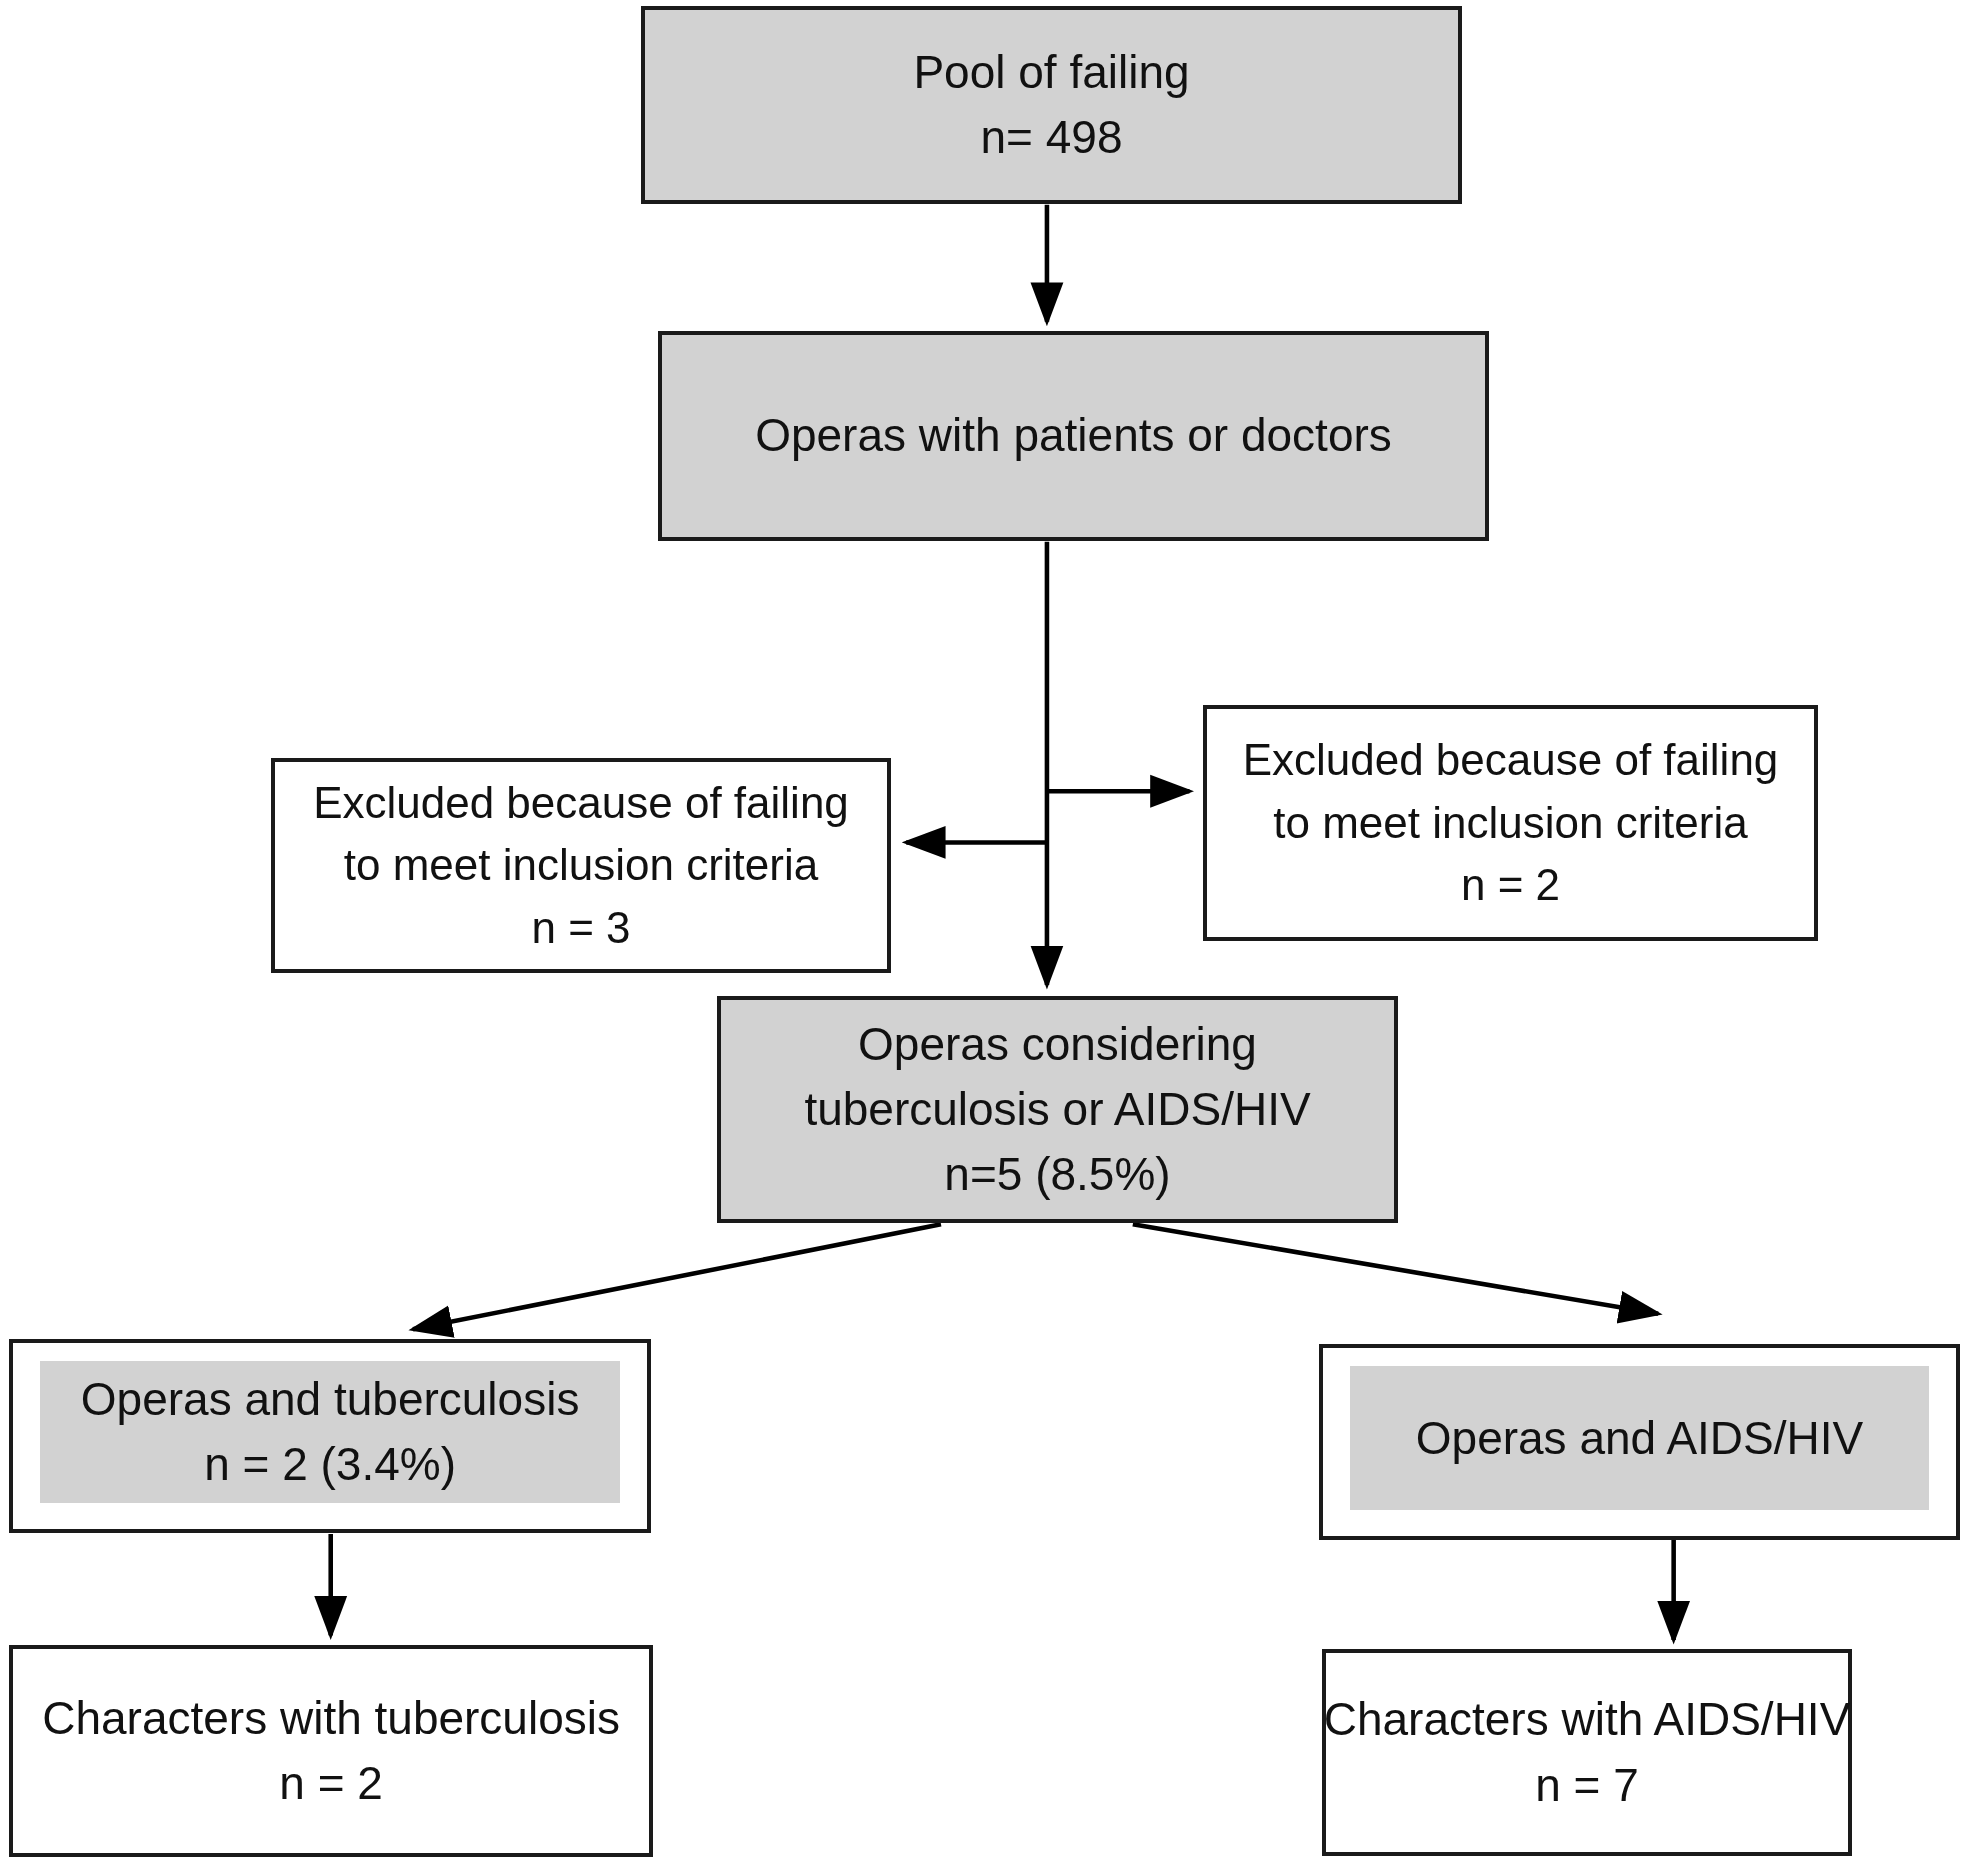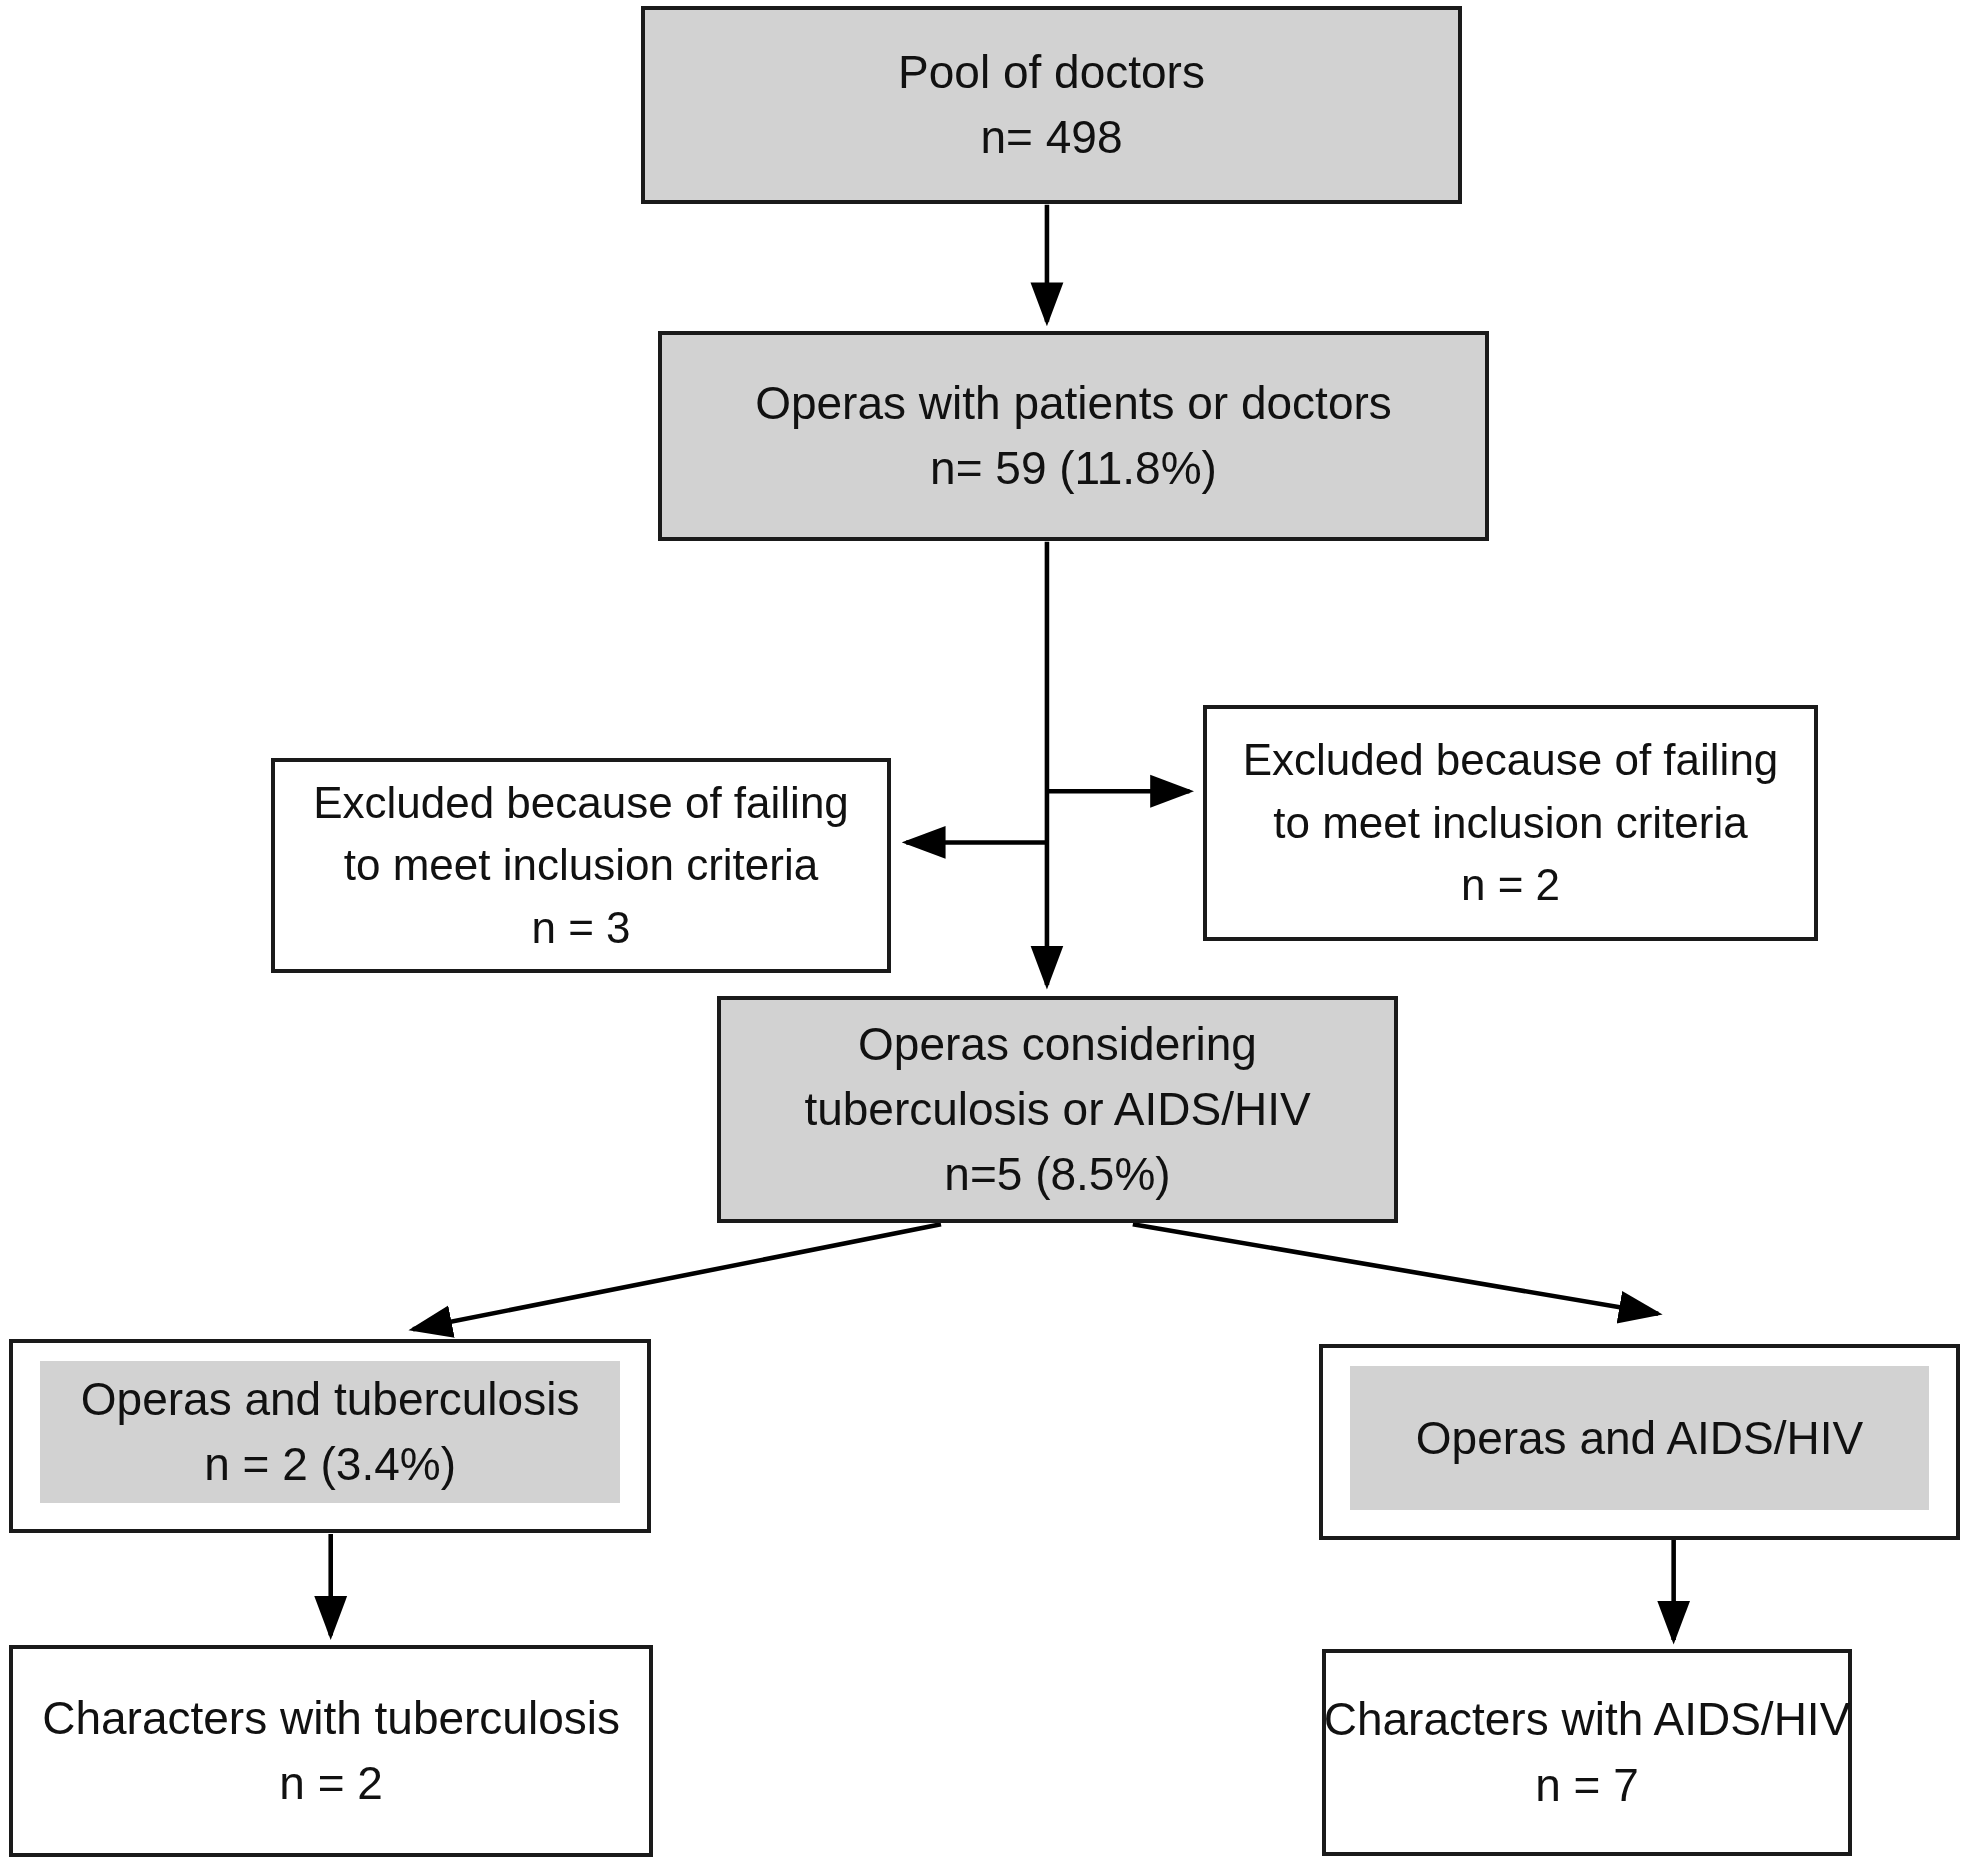--- a/index.html
+++ b/index.html
@@ -40,27 +40,26 @@
     <line x1="1030" y1="1340" x2="452" y2="1455" stroke="#000" stroke-width="5" marker-end="url(#ah)"></line>
 
     <line x1="1240" y1="1340" x2="1815" y2="1438" stroke="#000" stroke-width="5" marker-end="url(#ah)"></line>
 
     <line x1="362" y1="1679" x2="362" y2="1790" stroke="#000" stroke-width="5" marker-end="url(#ah)"></line>
 
     <line x1="1832" y1="1665" x2="1832" y2="1795" stroke="#000" stroke-width="5" marker-end="url(#ah)"></line>
   </svg>
 
   <div class="node gray" style="left:641px;top:6.4px;width:821px;height:198px;">
-    <div class="line">Pool of doctors</div>
+    <div class="line">Pool of failing</div>
     <div class="line">n= 498</div>
   </div>
 
   <div class="node gray" style="left:658px;top:331px;width:831px;height:210px;">
     <div class="line">Operas with patients or doctors</div>
-    <div class="line">n= 59 (11.8%)</div>
   </div>
 
   <div class="node white" style="left:271px;top:758px;width:620px;height:215px;font-size:44px;">
     <div class="line">Excluded because of failing</div>
     <div class="line">to meet inclusion criteria</div>
     <div class="line">n = 3</div>
   </div>
 
   <div class="node white" style="left:1203px;top:705px;width:615px;height:236px;font-size:44px;">
     <div class="line">Excluded because of failing</div>

